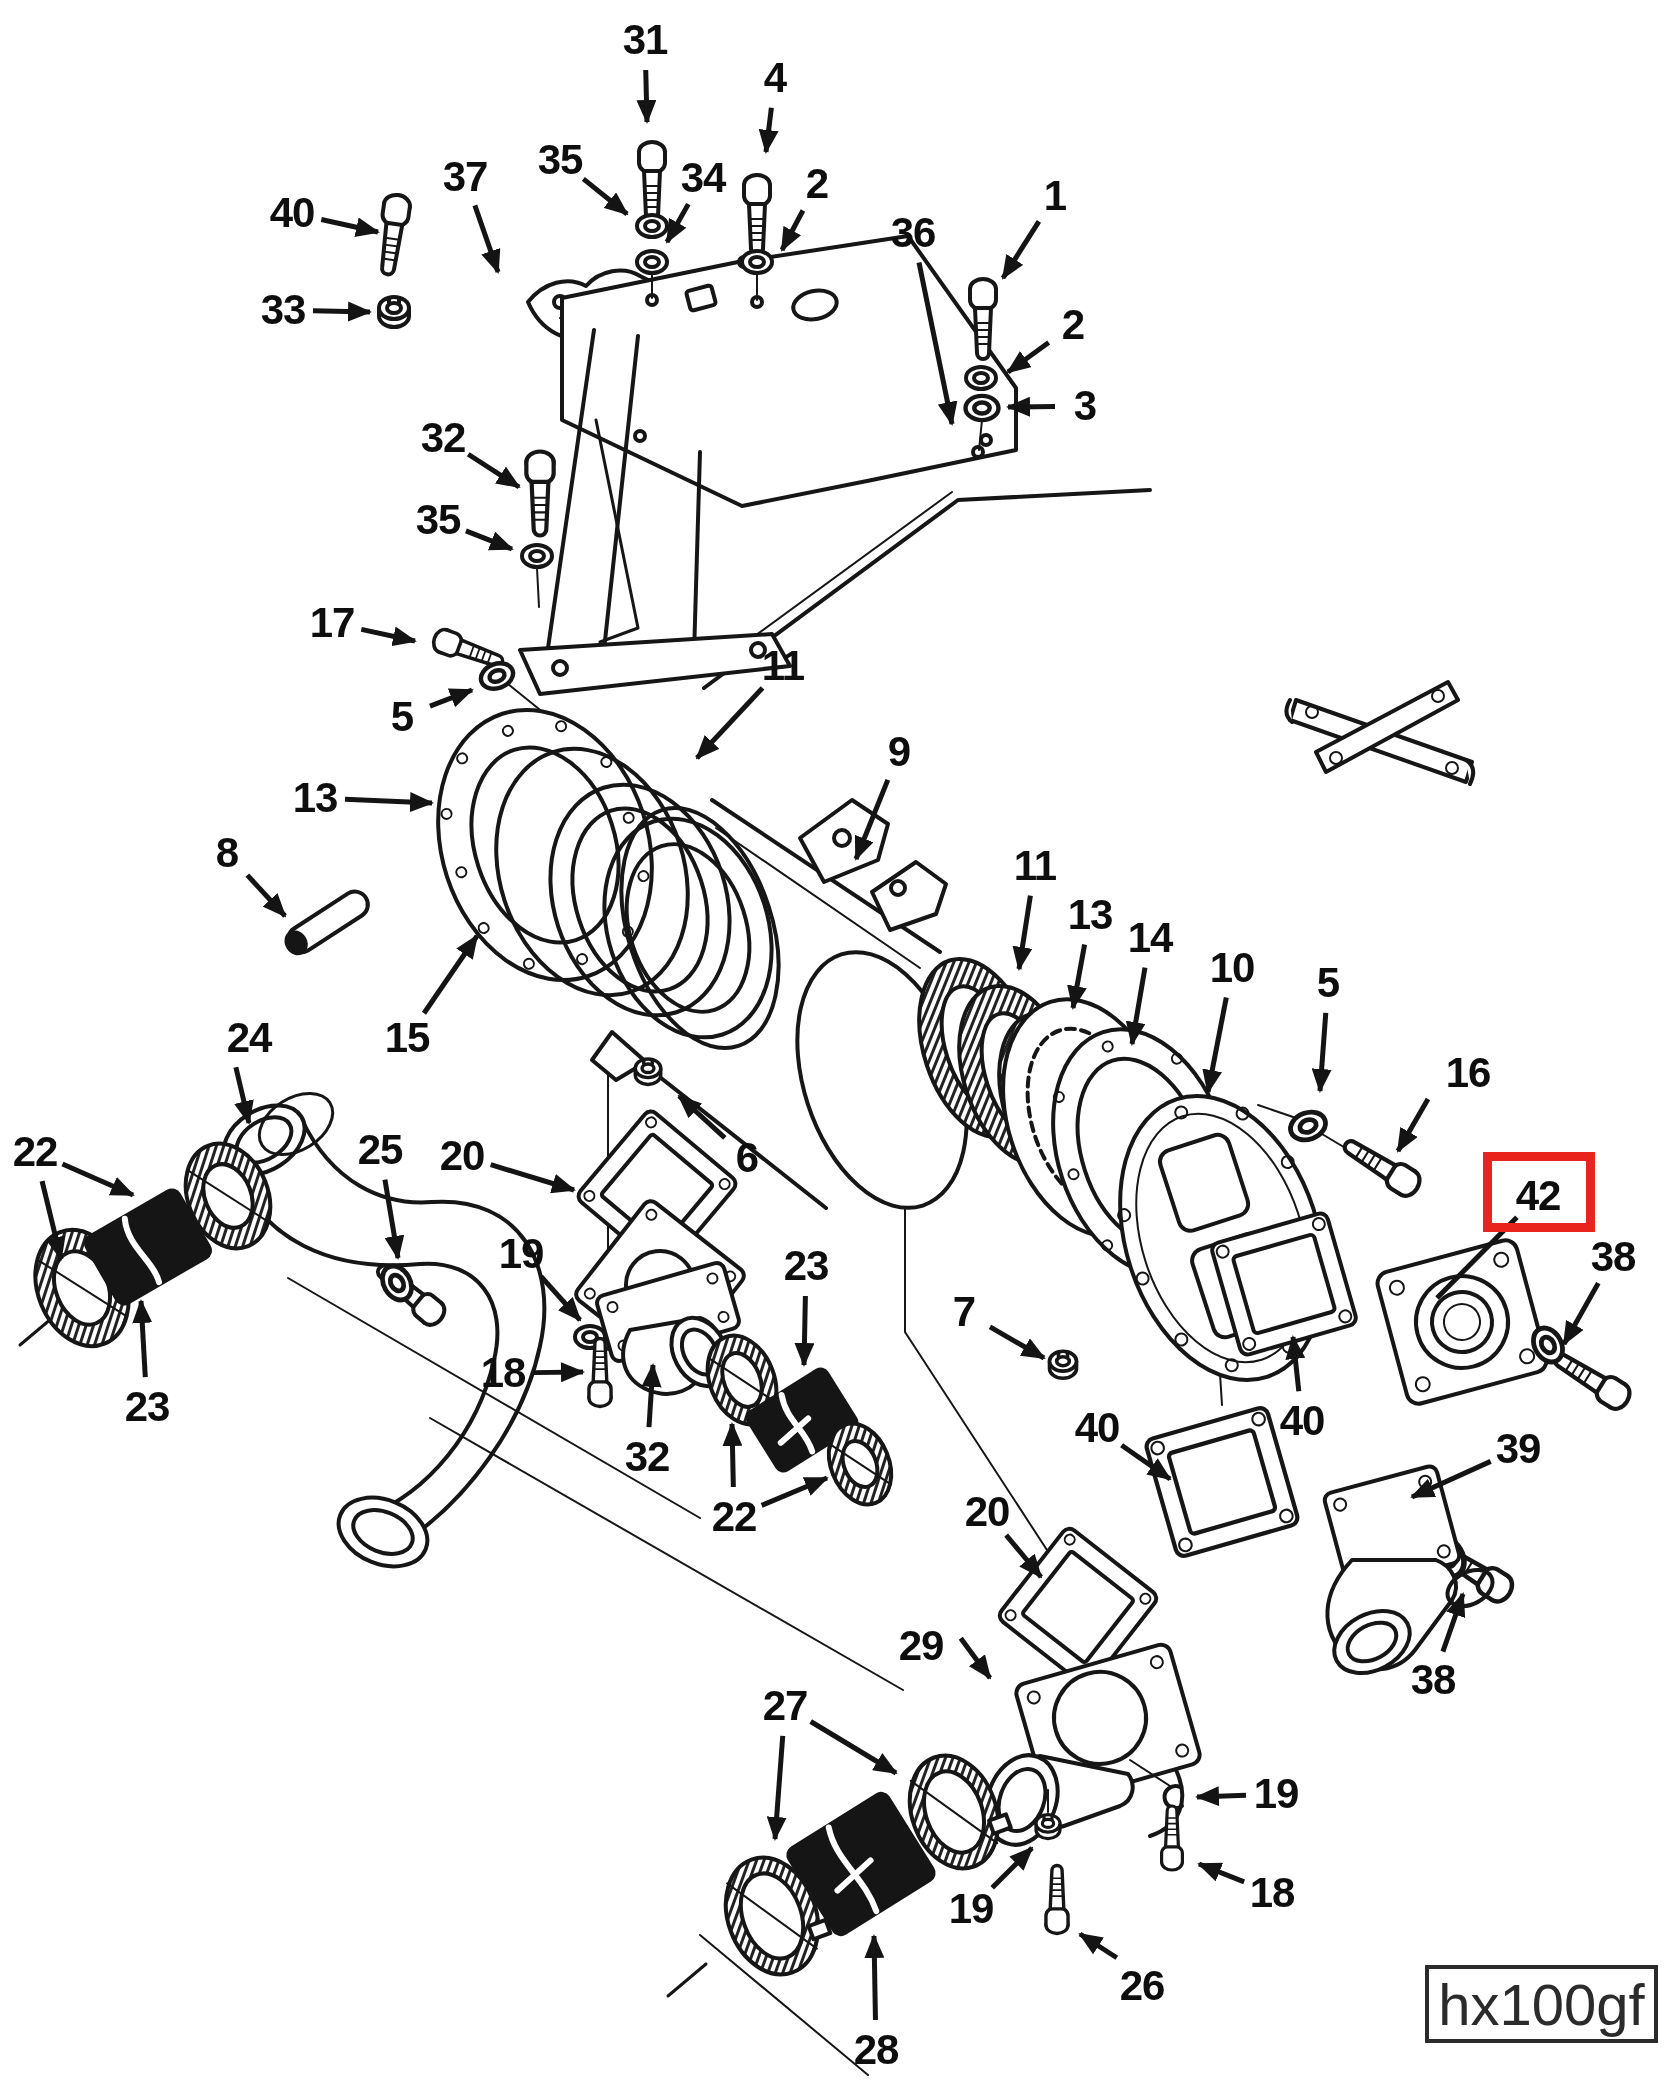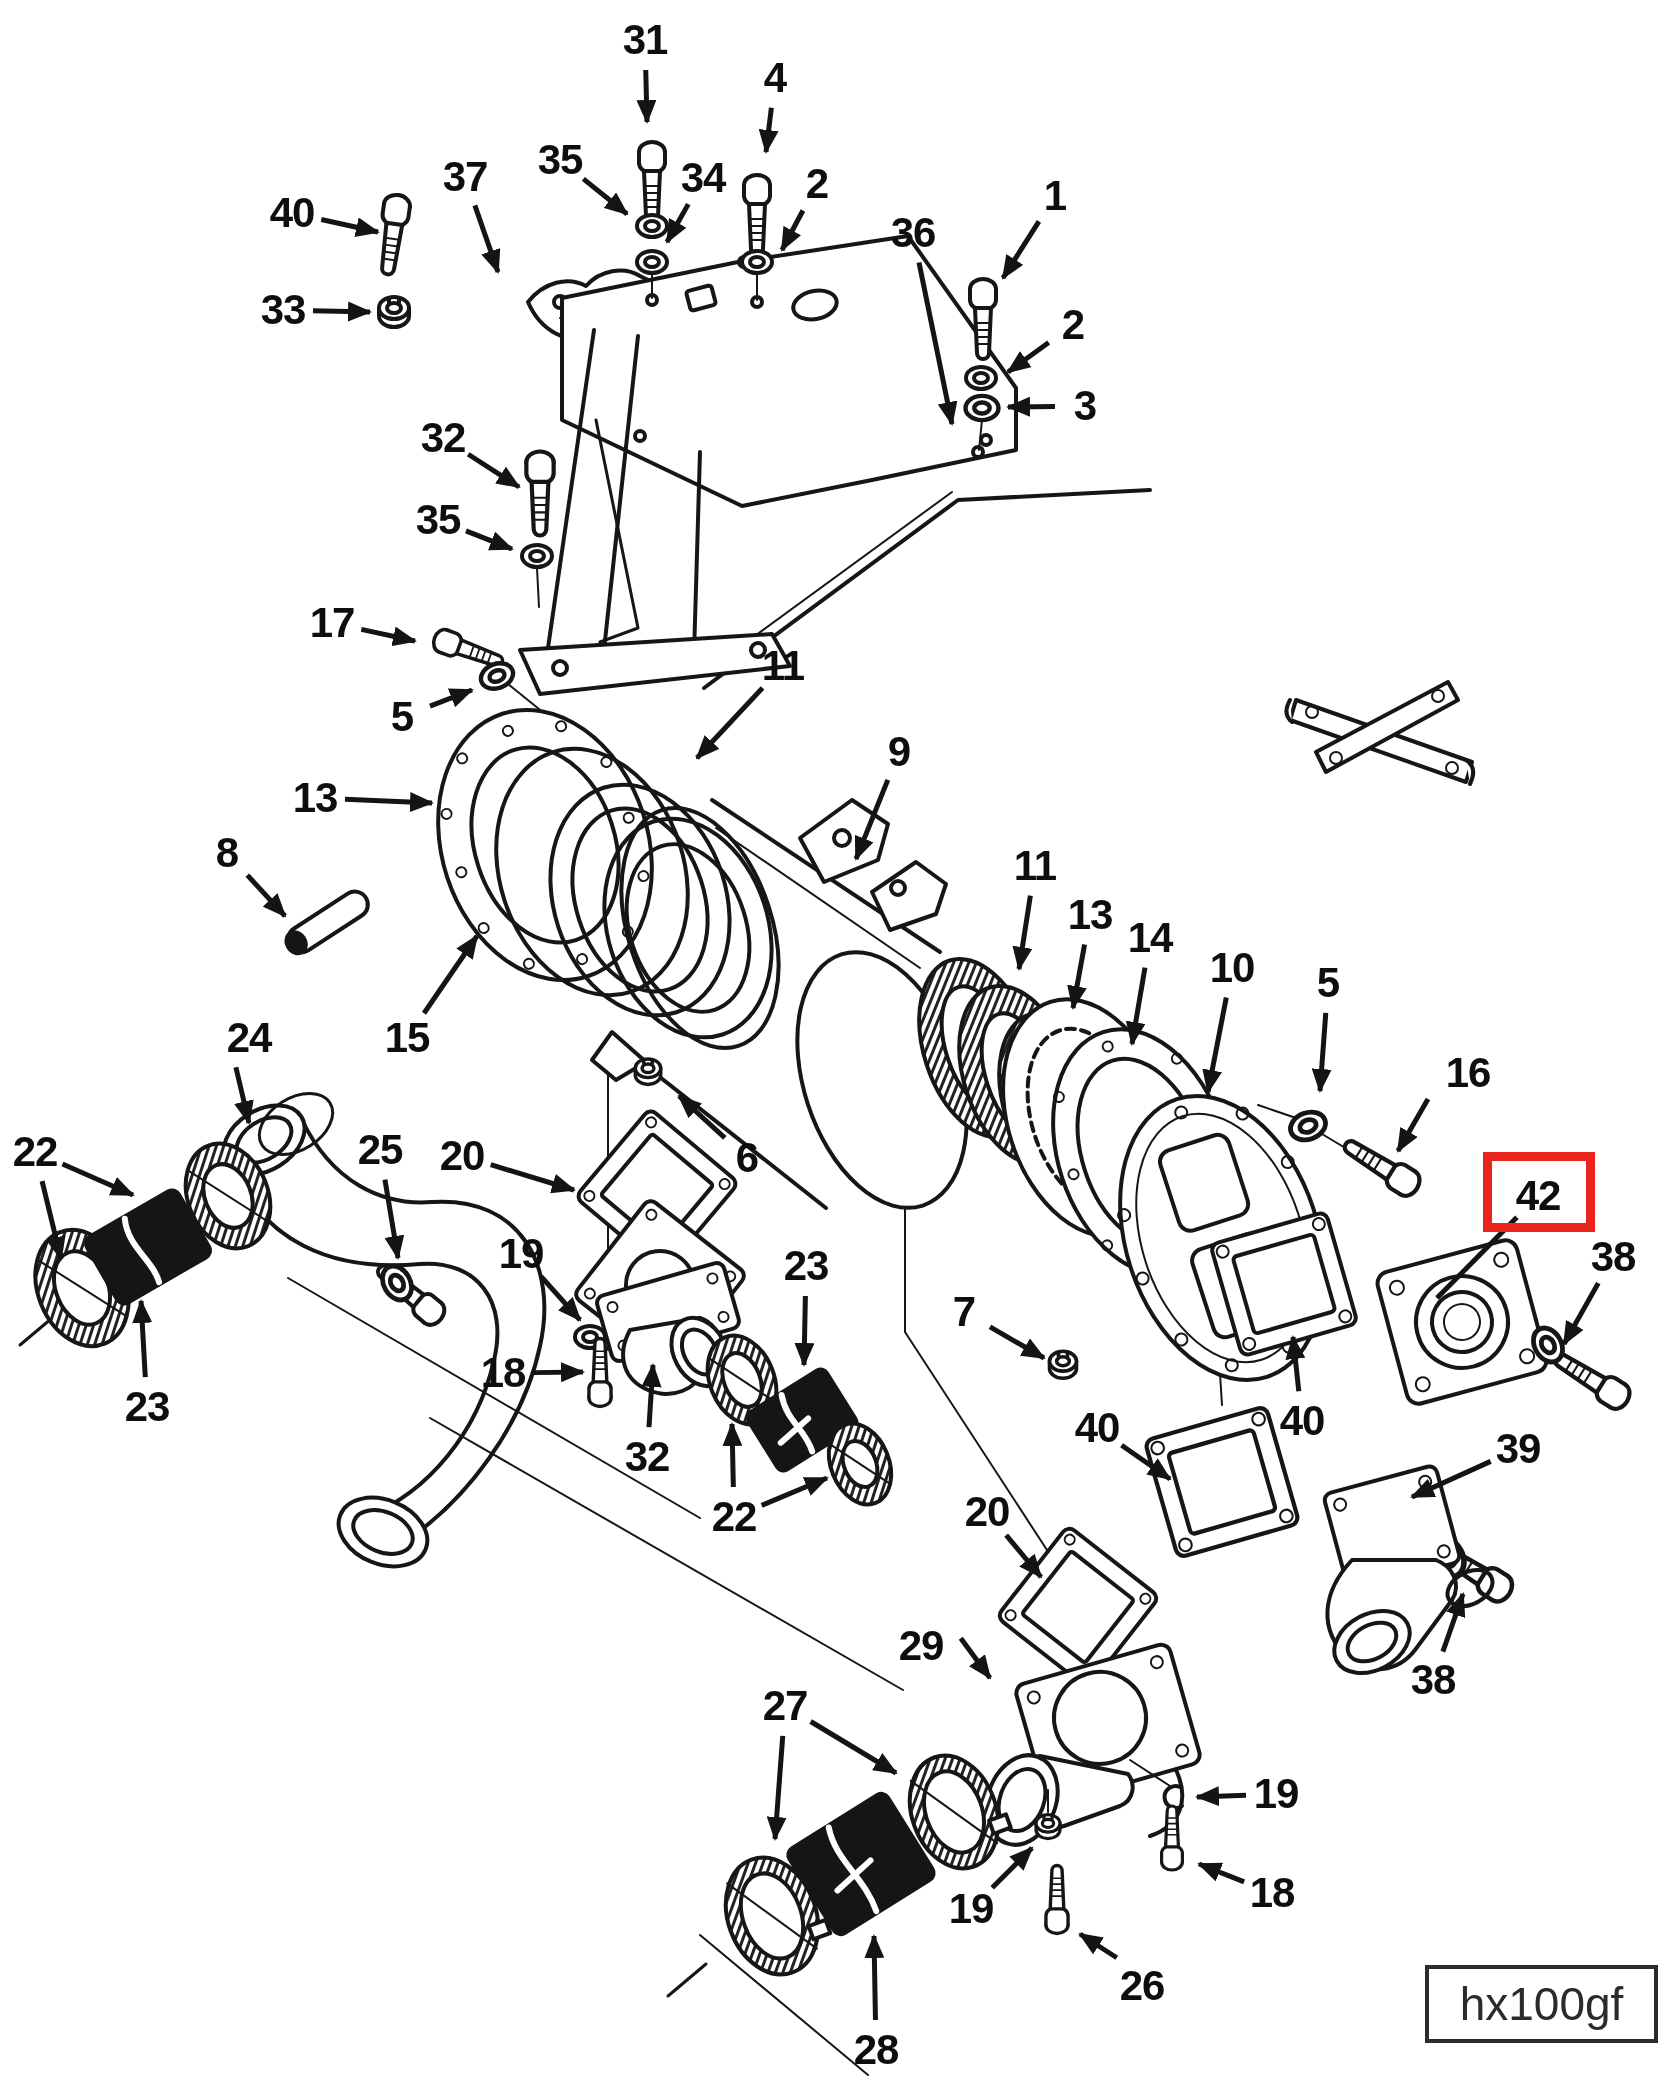--- a/index.html
+++ b/index.html
@@ -10,21 +10,21 @@
   .thin{stroke-width:2;}
   .mid{stroke-width:3;}
   .wfill{fill:#ffffff;}
   .bfill{fill:#151515;stroke:none;}
   .wline{stroke:#ffffff;stroke-width:6;fill:none;}
   .leader{stroke:#141414;stroke-width:5;fill:none;}
   .callout{position:absolute;transform:translate(-50%,-50%);font-weight:700;font-size:42px;
            color:#0e0e0e;letter-spacing:-1px;white-space:nowrap;line-height:1;}
   #highlight-box{position:absolute;box-sizing:border-box;border:9px solid #e8241c;background:transparent;}
   #figure-code-box{position:absolute;box-sizing:border-box;border:4px solid #2b2b2b;display:flex;
-           align-items:center;justify-content:center;font-size:46px;color:#2b2b2b;}
+           align-items:center;justify-content:center;font-size:58px;color:#2b2b2b;}
 </style>
 </head>
 <body>
 
 <div id="stage">
 
   <svg viewBox="0 0 1680 2097">
     <defs>
       <pattern id="hb" width="7" height="7" patternUnits="userSpaceOnUse" patternTransform="rotate(40)">
         <rect width="7" height="7" fill="#ffffff"></rect>

